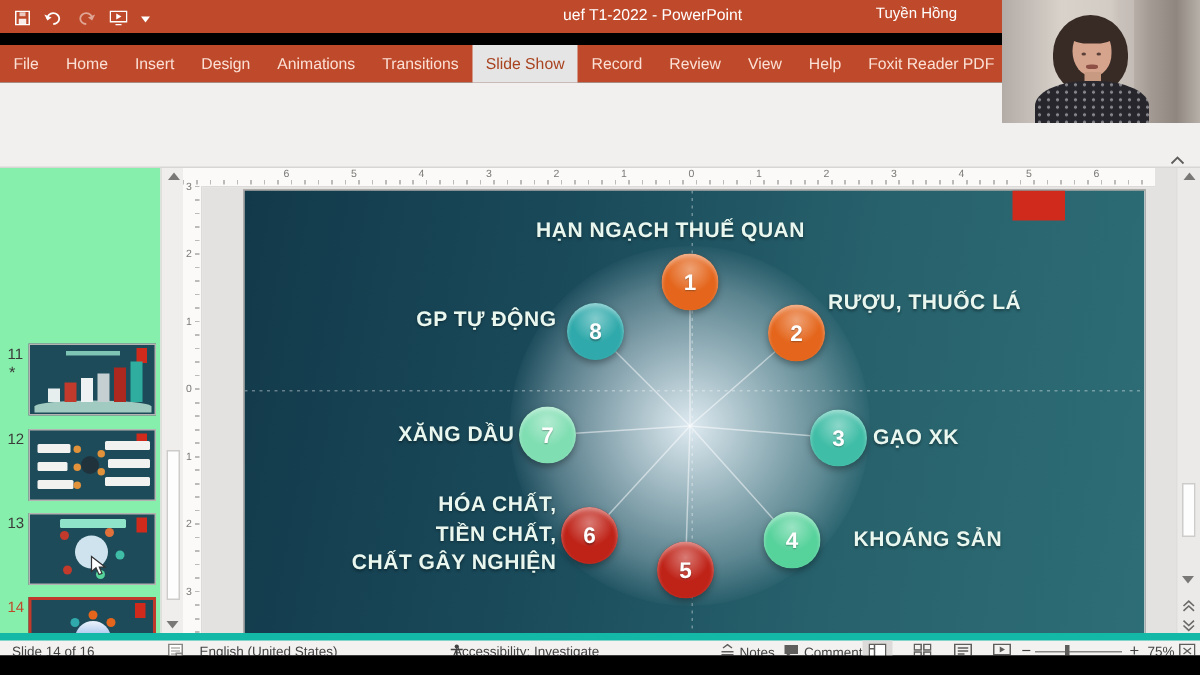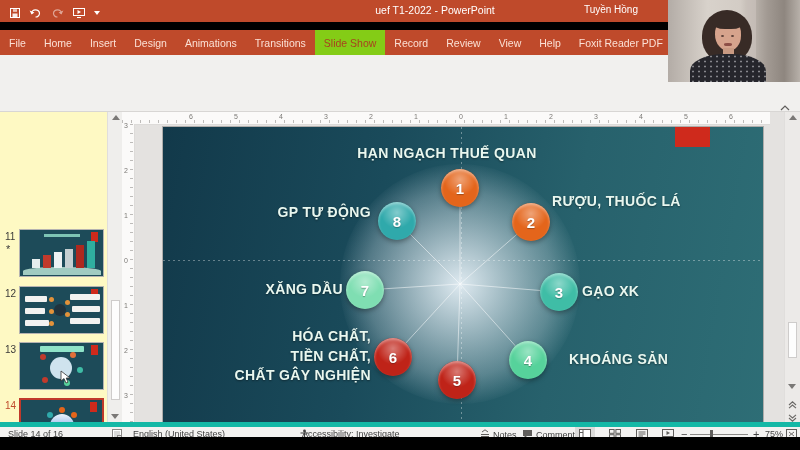--- a/index.html
+++ b/index.html
@@ -10,42 +10,42 @@
   
   #titlebar{position:absolute;left:0;top:8;width:100%;height:22px;background:#bf4a2b;}
   #qat{position:absolute;left:10px;top:4px;display:flex;align-items:center;gap:9px;}
   #win-title{position:absolute;left:300px;top:4px;width:270px;text-align:center;
              color:#fff;font-size:10.5px;white-space:nowrap;}
   #user-name{position:absolute;right:162px;top:4px;color:#fff;font-size:10px;}
   
   #tabsbar{position:absolute;left:0;top:30px;width:100%;height:25px;background:#bf4a2b;
            display:flex;align-items:stretch;}
   .tab{color:#fbe0d5;font-size:10.5px;padding:0 9px;display:flex;align-items:center;white-space:nowrap;}
-  .tab.active{background:#84cc16;color:#a8421f;}
+  .tab.active{background:#e5e5e5;color:#a8421f;}
   #tellme{display:flex;align-items:center;gap:6px;margin-left:26px;color:#fceee8;font-size:10.5px;white-space:nowrap;}
   
   #ribbon{position:absolute;left:0;top:55px;width:100%;height:57px;background:#f1f0ee;
           border-bottom:1px solid #d8d6d4;box-sizing:border-box;}
   .bigbtn{position:absolute;top:58px;display:flex;flex-direction:column;align-items:center;gap:1px;
           font-size:8.5px;color:#3f3d3b;text-align:center;line-height:1.12;}
   .dd{font-size:7px;color:#605e5c;line-height:.8;}
   .grouplabel{position:absolute;top:100px;font-size:8px;color:#6e6c6a;text-align:center;}
   .rdiv{position:absolute;top:58px;height:40px;border-left:1px solid #d4d2d0;}
   .cbrow{position:absolute;display:flex;align-items:center;gap:4px;font-size:9px;color:#3b3a39;white-space:nowrap;}
   .cb{width:10px;height:10px;background:#fff;border:1px solid #8a8886;display:inline-flex;
       align-items:center;justify-content:center;flex:0 0 auto;}
   #monitor-row{position:absolute;left:378px;top:63px;display:flex;align-items:center;gap:4px;
                font-size:9px;color:#3b3a39;}
   #monitor-select{width:56px;height:14px;background:#fff;border:1px solid #8a8886;font-size:9px;
                   color:#3b3a39;display:flex;align-items:center;padding:0 4px;}
   #monitor-dd{width:11px;height:16px;background:#fff;border:1px solid #8a8886;border-left:none;
               display:flex;align-items:center;justify-content:center;}
   
   #workarea{position:absolute;left:0;top:112px;width:100%;height:310px;background:#e4e2e0;}
-  #thumb-panel{position:absolute;left:0;top:0;width:107px;height:310px;background:#fef9c3;overflow:hidden;}
+  #thumb-panel{position:absolute;left:0;top:0;width:107px;height:310px;background:#86efac;overflow:hidden;}
   .thumb-num{position:absolute;left:5px;font-size:10px;color:#3b3a39;}
   .thumb-num.sel{color:#bf4a2b;}
   .thumb-star{position:absolute;left:6px;font-size:11px;color:#3b3a39;}
   .thumb{position:absolute;left:19px;width:85px;height:48px;background:#1d4b59;border:1px solid #b5b3b1;
          overflow:hidden;box-sizing:border-box;}
   .thumb.sel{border:2px solid #c0392b;}
   .ttag{position:absolute;right:5px;top:2px;width:7px;height:10px;background:#cf2a1c;}
   #thumb-scroll{position:absolute;left:107px;top:0;width:15px;height:310px;background:#efeeec;border-left:1px solid #e0dedc;}
   .tri-up{width:0;height:0;border-left:4px solid transparent;border-right:4px solid transparent;border-bottom:5px solid #7a7876;}
   .tri-down{width:0;height:0;border-left:4px solid transparent;border-right:4px solid transparent;border-top:5px solid #7a7876;}

